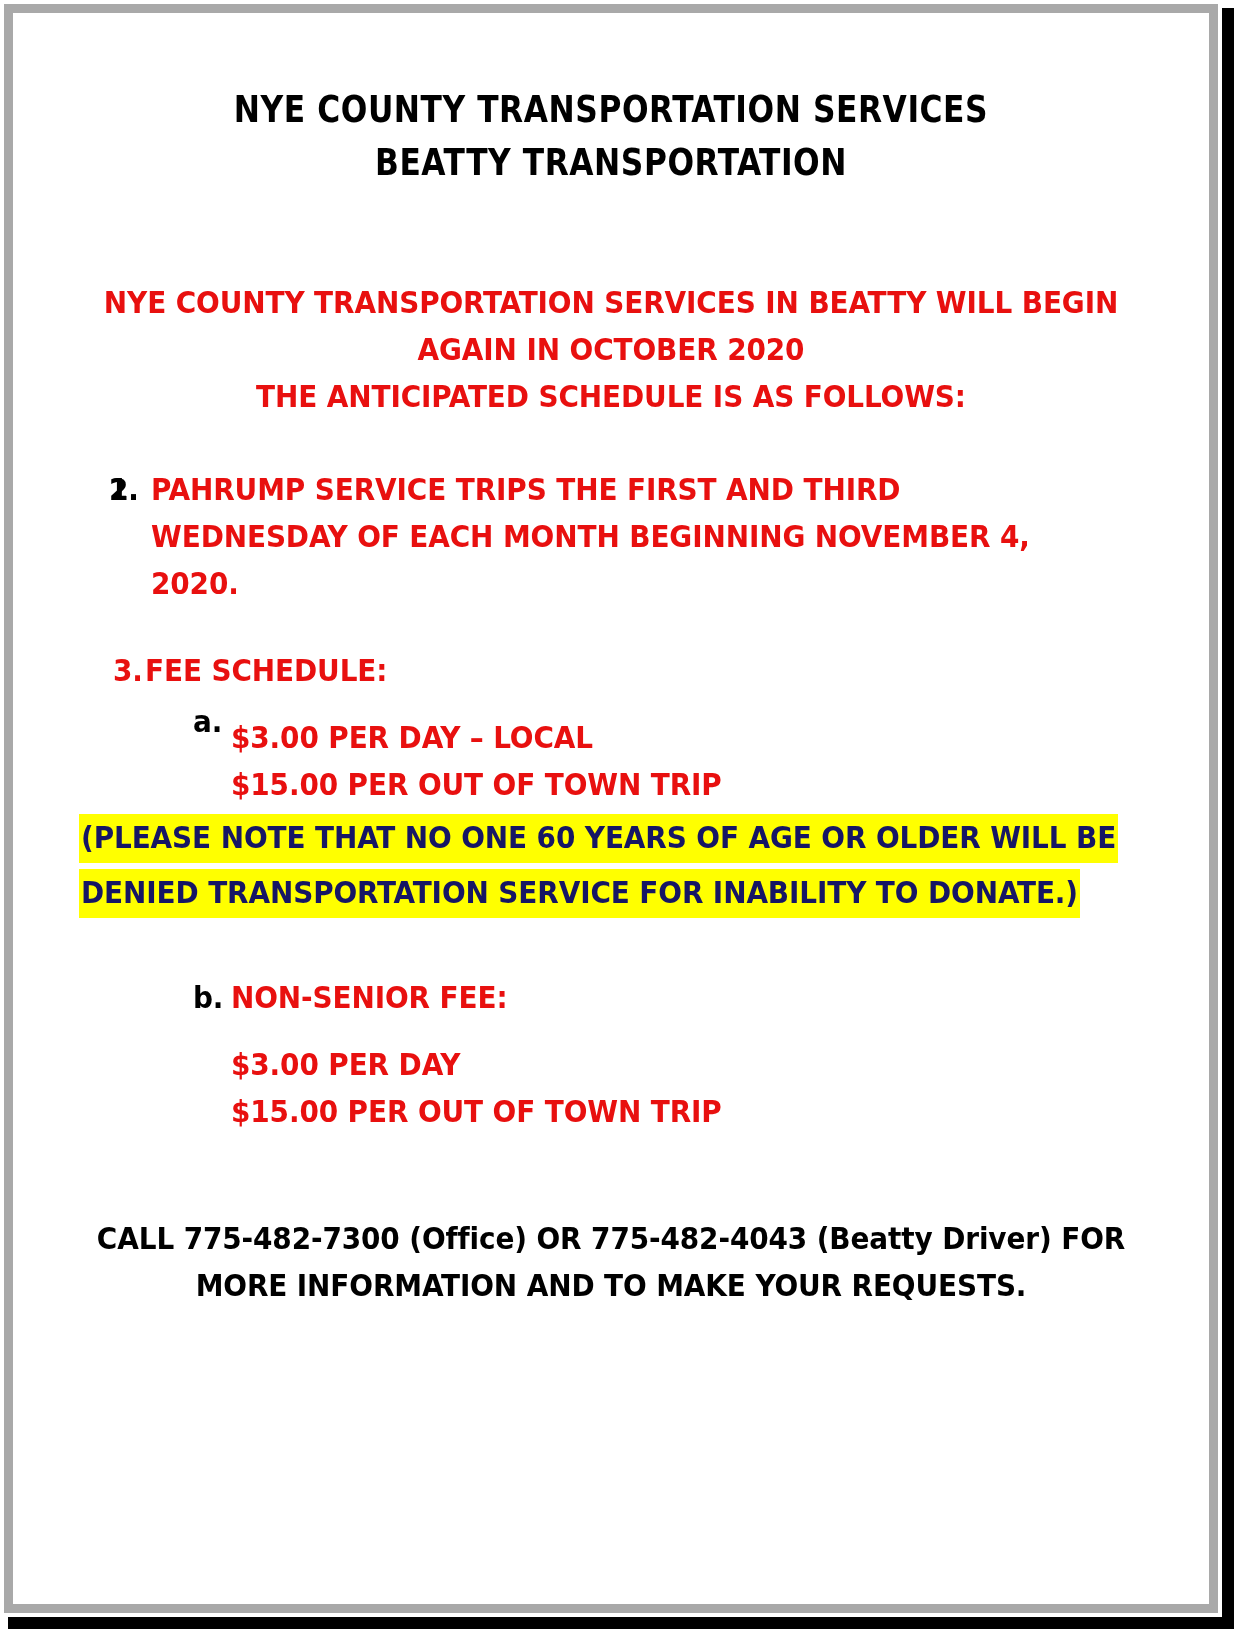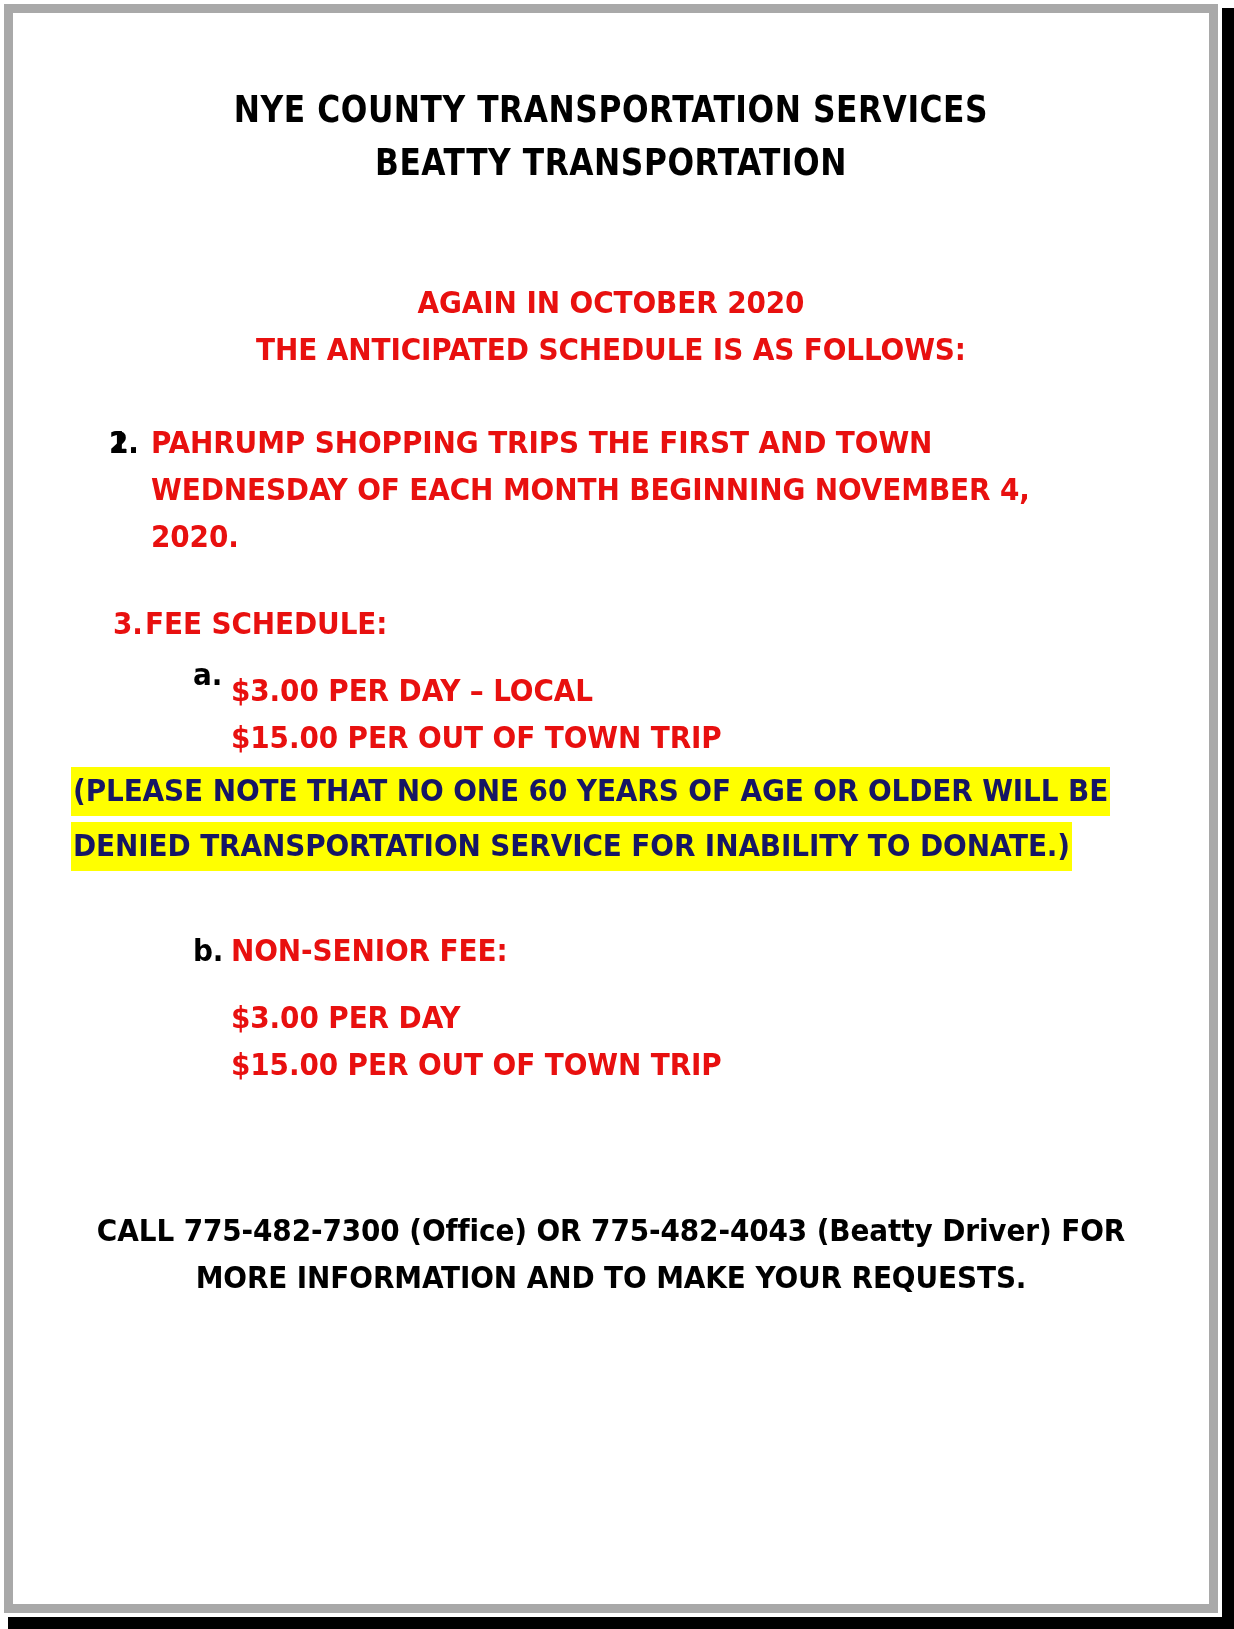--- a/index.html
+++ b/index.html
@@ -142,39 +142,39 @@
     width: 36px;
   }
   .sub .sub-line { display: block; white-space: nowrap; }
 
   .fee-lines { padding-left: 218px; margin-top: 20px; }
   .fee-lines .fee-line { display: block; white-space: nowrap; }
 
   
   .note-block {
     margin-top: 6px;
-    padding-left: 0;
+    padding-left: 8px;
   }
   .note-line {
     display: block;
     white-space: nowrap;
     color: #161664;
     background: #ffff00;
     width: max-content;
     padding: 1px 2px 3px 2px;
     margin-left: 58px;
     margin-bottom: 6px;
     line-height: 45px;
   }
 
   .sub-b { margin-top: 56px; }
 
   
   .footer-block {
-    margin-top: 119px;
+    margin-top: 80px;
     text-align: center;
     color: #000000;
   }
   .footer-line {
     display: block;
     white-space: nowrap;
   }
 </style>
 </head>
 <body>
@@ -187,34 +187,35 @@
   <div class="page-border"></div>
 
   <div class="page">
 
     <div class="title-block">
       <div class="doc-title">NYE COUNTY TRANSPORTATION SERVICES</div>
       <div class="doc-title">BEATTY TRANSPORTATION</div>
     </div>
 
     <div class="intro-block body-font red-text">
+      <span class="intro-line">NYE COUNTY TRANSPORTATION SERVICES IN BEATTY WILL BEGIN</span>
       <span class="intro-line">AGAIN IN OCTOBER 2020</span>
       <span class="intro-line">THE ANTICIPATED SCHEDULE IS AS FOLLOWS:</span>
     </div>
 
     <div class="list-block">
 
       <div class="li body-font">
         <span class="marker black-text">1.</span>
       </div>
 
       <div class="li body-font">
         <span class="marker black-text">2.</span>
         <span class="li-body red-text">
-          <span class="li-line">PAHRUMP SHOPPING TRIPS THE FIRST AND TOWN</span>
+          <span class="li-line">PAHRUMP SERVICE TRIPS THE FIRST AND THIRD</span>
           <span class="li-line">WEDNESDAY OF EACH MONTH BEGINNING NOVEMBER 4,</span>
           <span class="li-line">2020.</span>
         </span>
       </div>
 
       <div class="li-fee body-font red-text">
         <span class="marker-red">3.</span>
         <span class="fee-heading" style="padding-left:32px;">FEE SCHEDULE:</span>
       </div>
 

